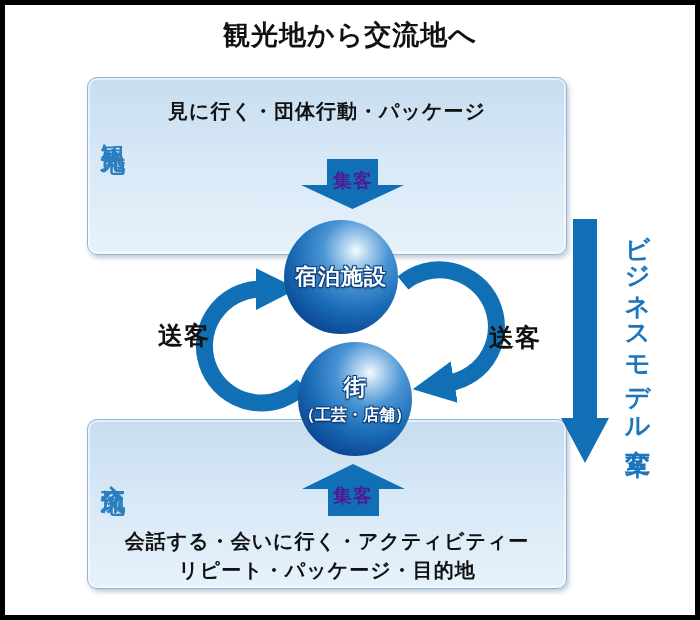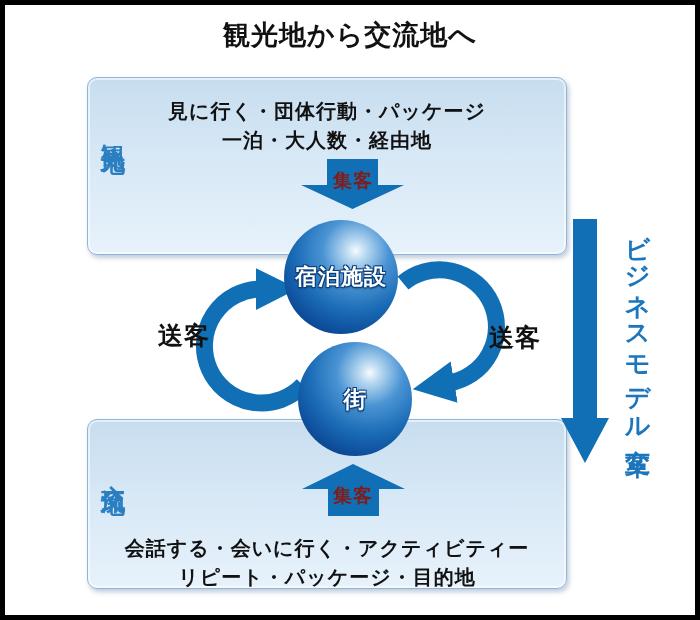--- a/index.html
+++ b/index.html
@@ -26,43 +26,42 @@
           text-shadow:-1px -1px 0 #0a3f7d,1px -1px 0 #0a3f7d,-1px 1px 0 #0a3f7d,1px 1px 0 #0a3f7d,0 2px 2px rgba(0,0,0,.35);}
   .sphere1{left:279px;top:215px;}
   .sphere2{left:293px;top:337px;}
   .s-main{font-size:22px;letter-spacing:1px;}
   .s-big{font-size:23px;}
   .s-sub{font-size:16px;margin-top:2px;}
 
   svg.overlay{position:absolute;left:0;top:0;pointer-events:none;}
 
   .flow-label{position:absolute;font-size:25px;font-weight:bold;color:#111;letter-spacing:1px;}
-  .arrow-cap{position:absolute;width:52px;text-align:center;color:#7f1d1d;font-size:19px;font-weight:bold;letter-spacing:1px;}
+  .arrow-cap{position:absolute;width:52px;text-align:center;color:#4c1d95;font-size:19px;font-weight:bold;letter-spacing:1px;}
 
   .biz-label{position:absolute;left:620px;top:212px;writing-mode:vertical-rl;text-orientation:upright;
              font-size:25px;font-weight:bold;color:#1c76bd;letter-spacing:2px;line-height:1;}
 </style>
 </head>
 <body>
 
 <div id="stage">
 
   <div class="title">観光地から交流地へ</div>
 
   <div class="panel top">
     <div class="side-label" style="top:47px;">観光地</div>
     <div class="panel-lines" style="top:19px;">
       <div class="panel-line">見に行く・団体行動・パッケージ</div>
-      <div class="panel-line">一泊・大人数・経由地</div>
     </div>
   </div>
 
   <div class="panel bottom">
     <div class="side-label" style="top:46px;">交流地</div>
-    <div class="panel-lines" style="top:114px;">
+    <div class="panel-lines" style="top:107px;">
       <div class="panel-line">会話する・会いに行く・アクティビティー</div>
       <div class="panel-line">リピート・パッケージ・目的地</div>
     </div>
   </div>
 
   <svg class="overlay" width="700" height="620" viewBox="0 0 700 620">
     <defs>
       <marker id="ah" markerUnits="userSpaceOnUse" markerWidth="42" markerHeight="42" viewBox="0 0 12 12" refX="1.5" refY="6" orient="auto">
         <path d="M0,0 L12,6 L0,12 Z" fill="#1170b5"></path>
       </marker>
@@ -83,17 +82,18 @@
   <div class="arrow-cap" style="left:322px;top:478px;">集客</div>
 
   <div class="flow-label" style="left:153px;top:314px;">送客</div>
   <div class="flow-label" style="left:484px;top:316px;">送客</div>
 
   <div class="sphere sphere1">
     <div class="s-txt s-main">宿泊施設</div>
   </div>
   <div class="sphere sphere2">
     <div class="s-txt s-big">街</div>
+    <div class="s-txt s-sub">（工芸・店舗）</div>
   </div>
 
   <div class="biz-label">ビジネスモデル変革</div>
 
 </div>
 
 </body></html>

